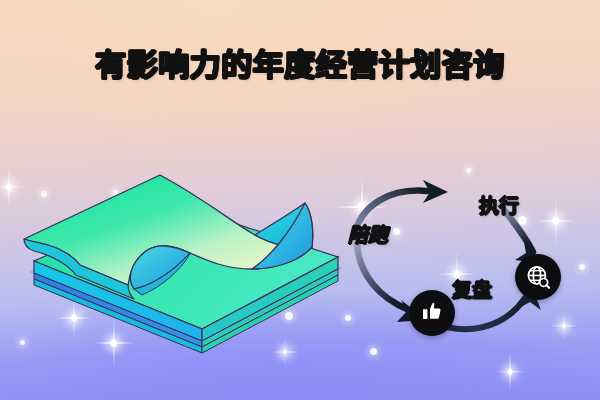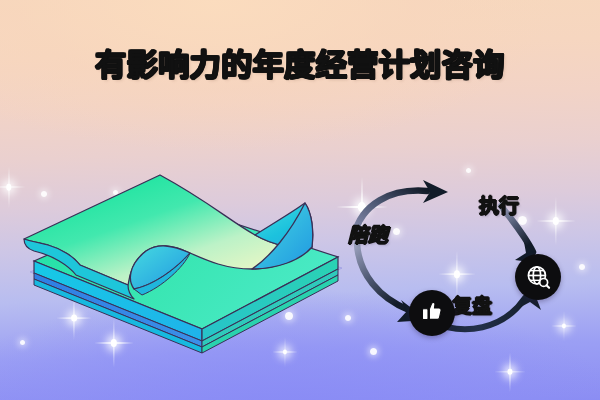--- a/index.html
+++ b/index.html
@@ -164,21 +164,21 @@
     font-size: 20px;
     line-height: 20px;
     white-space: nowrap;
     text-shadow:
       1px 0 0 #121212, -1px 0 0 #121212,
       0 1px 0 #121212, 0 -1px 0 #121212,
       1.5px 1.5px 2px rgba(90,80,110,0.25);
   }
   .lbl-peipao { left: 13px;  top: 55px; font-style: italic; }
   .lbl-zhixing { left: 128px; top: 26px; margin-left: 16px; }
-  .lbl-fupan  { left: 117px; top: 126px; }
+  .lbl-fupan  { left: 117px; top: 110px; }
 
   .node {
     position: absolute;
     width: 46px;
     height: 46px;
     border-radius: 50%;
     background: #0d0d0f;
     display: flex;
     align-items: center;
     justify-content: center;

